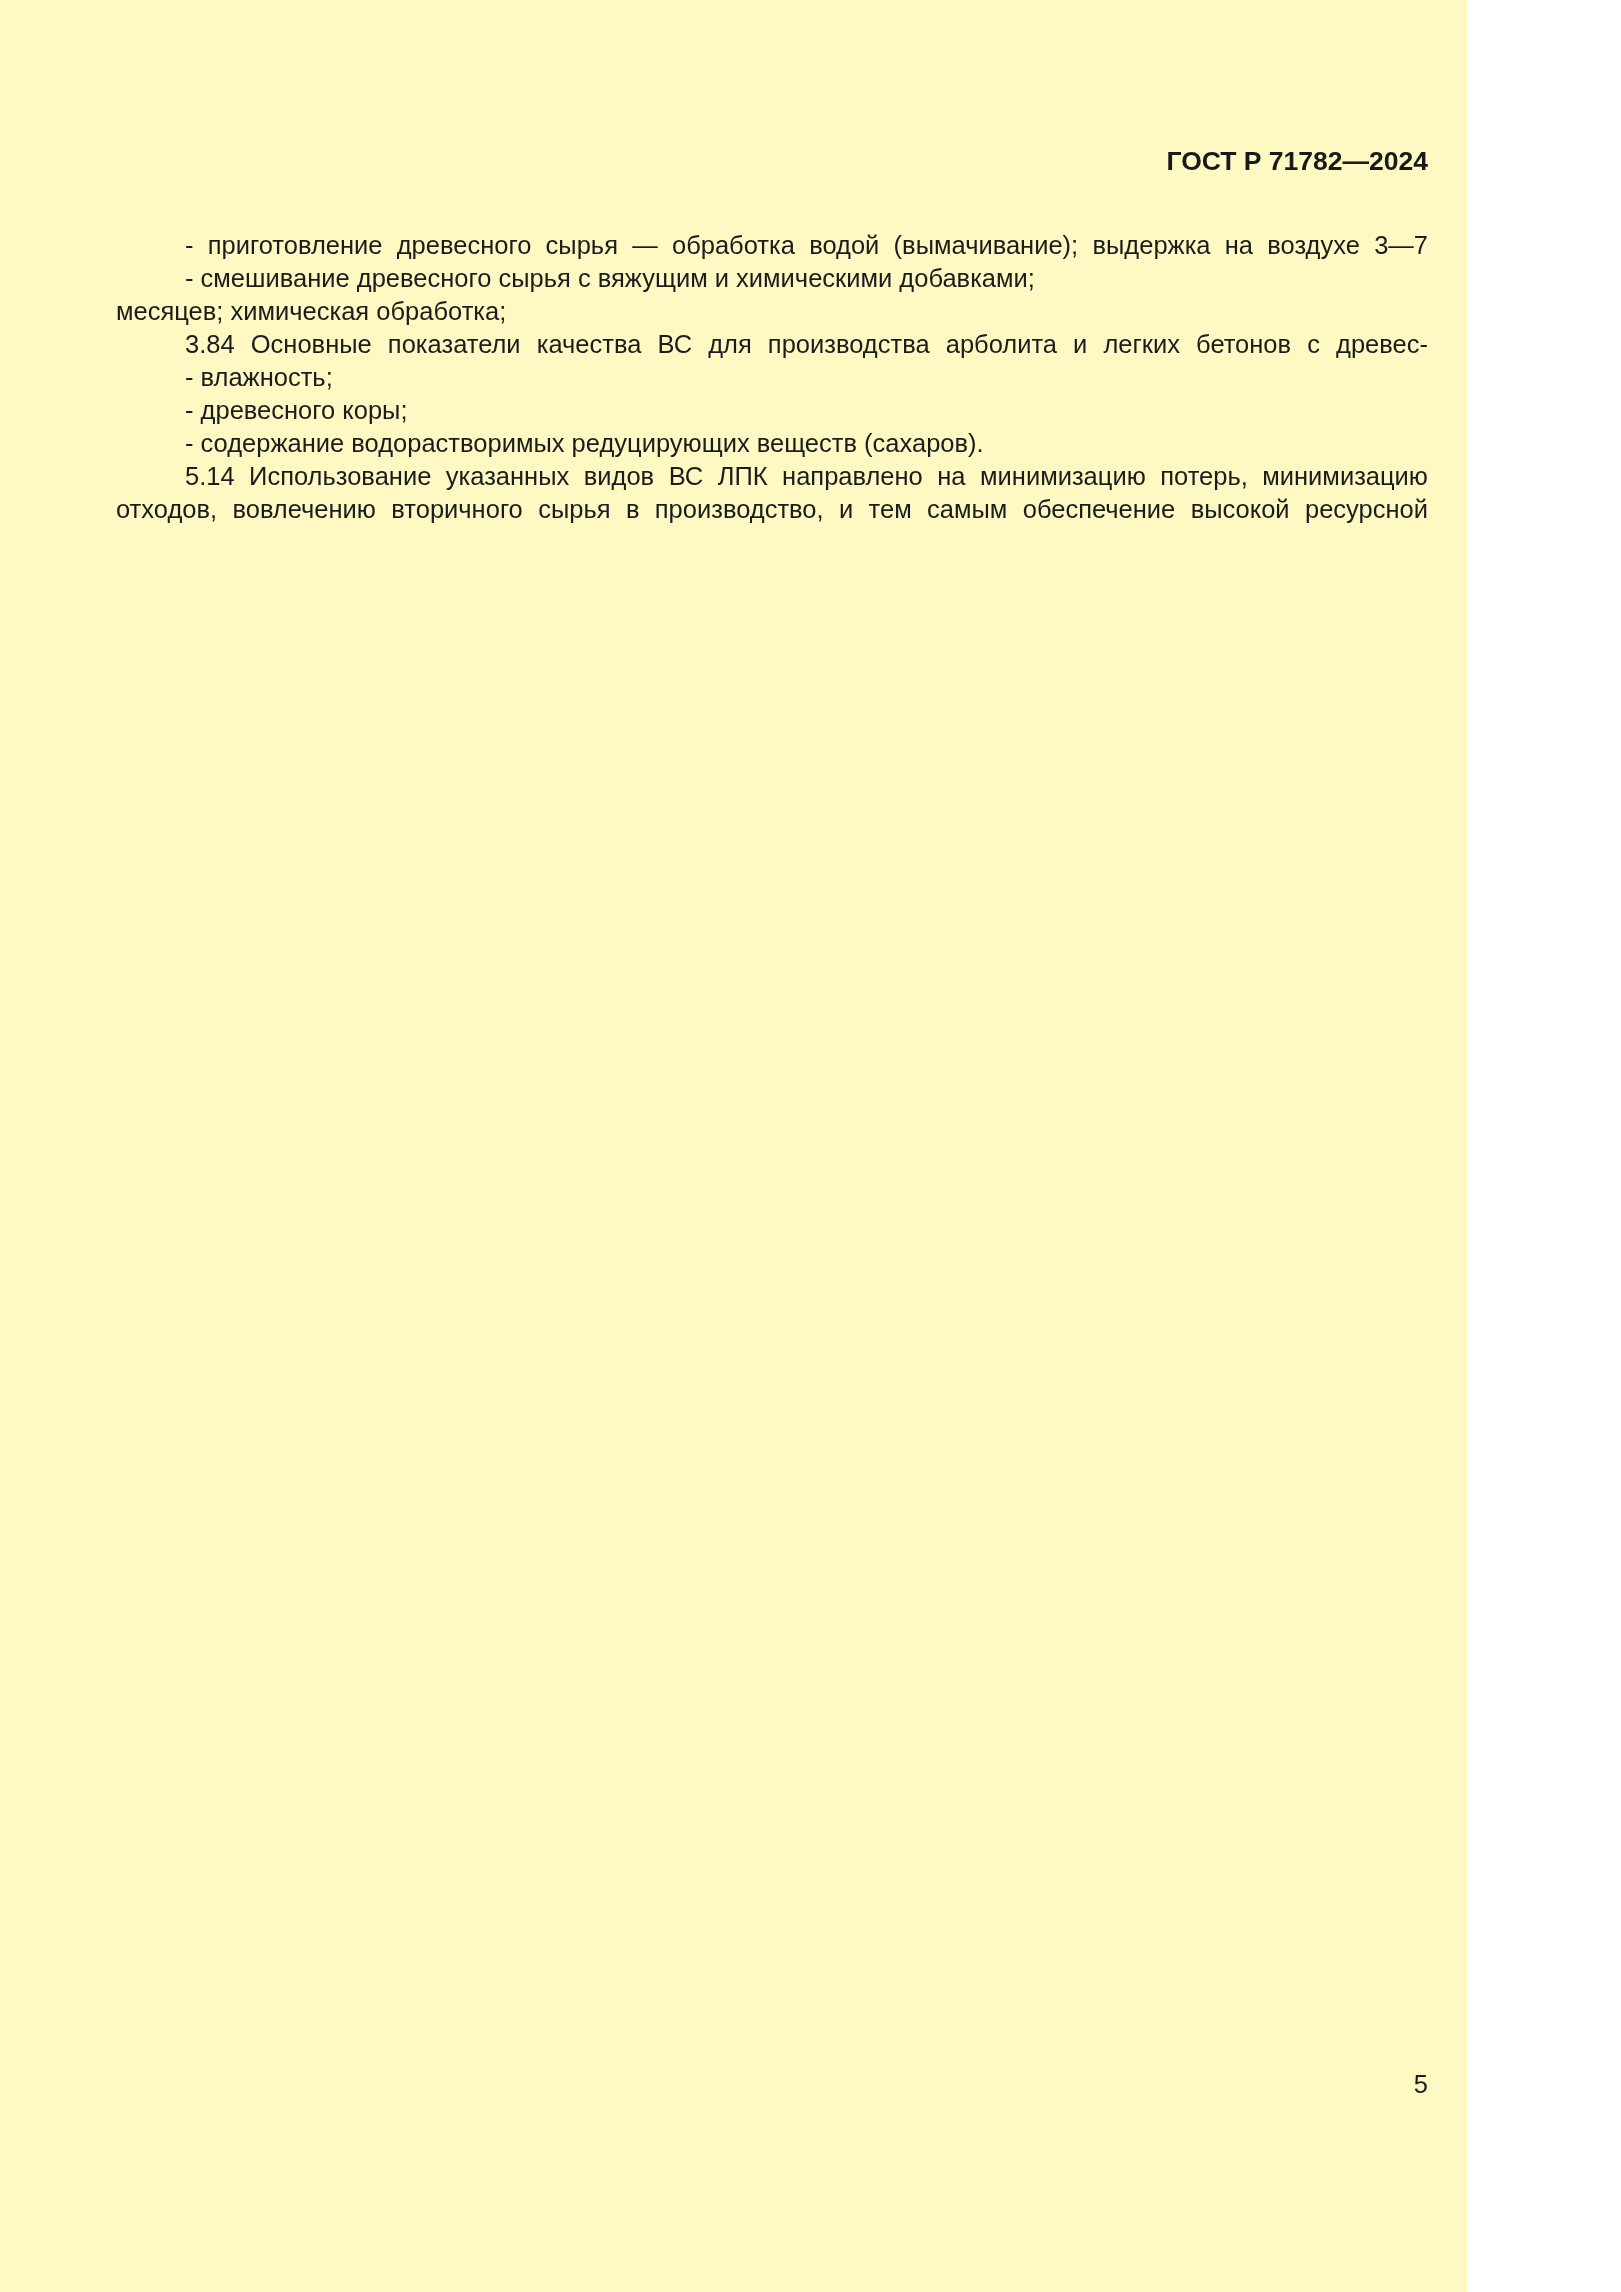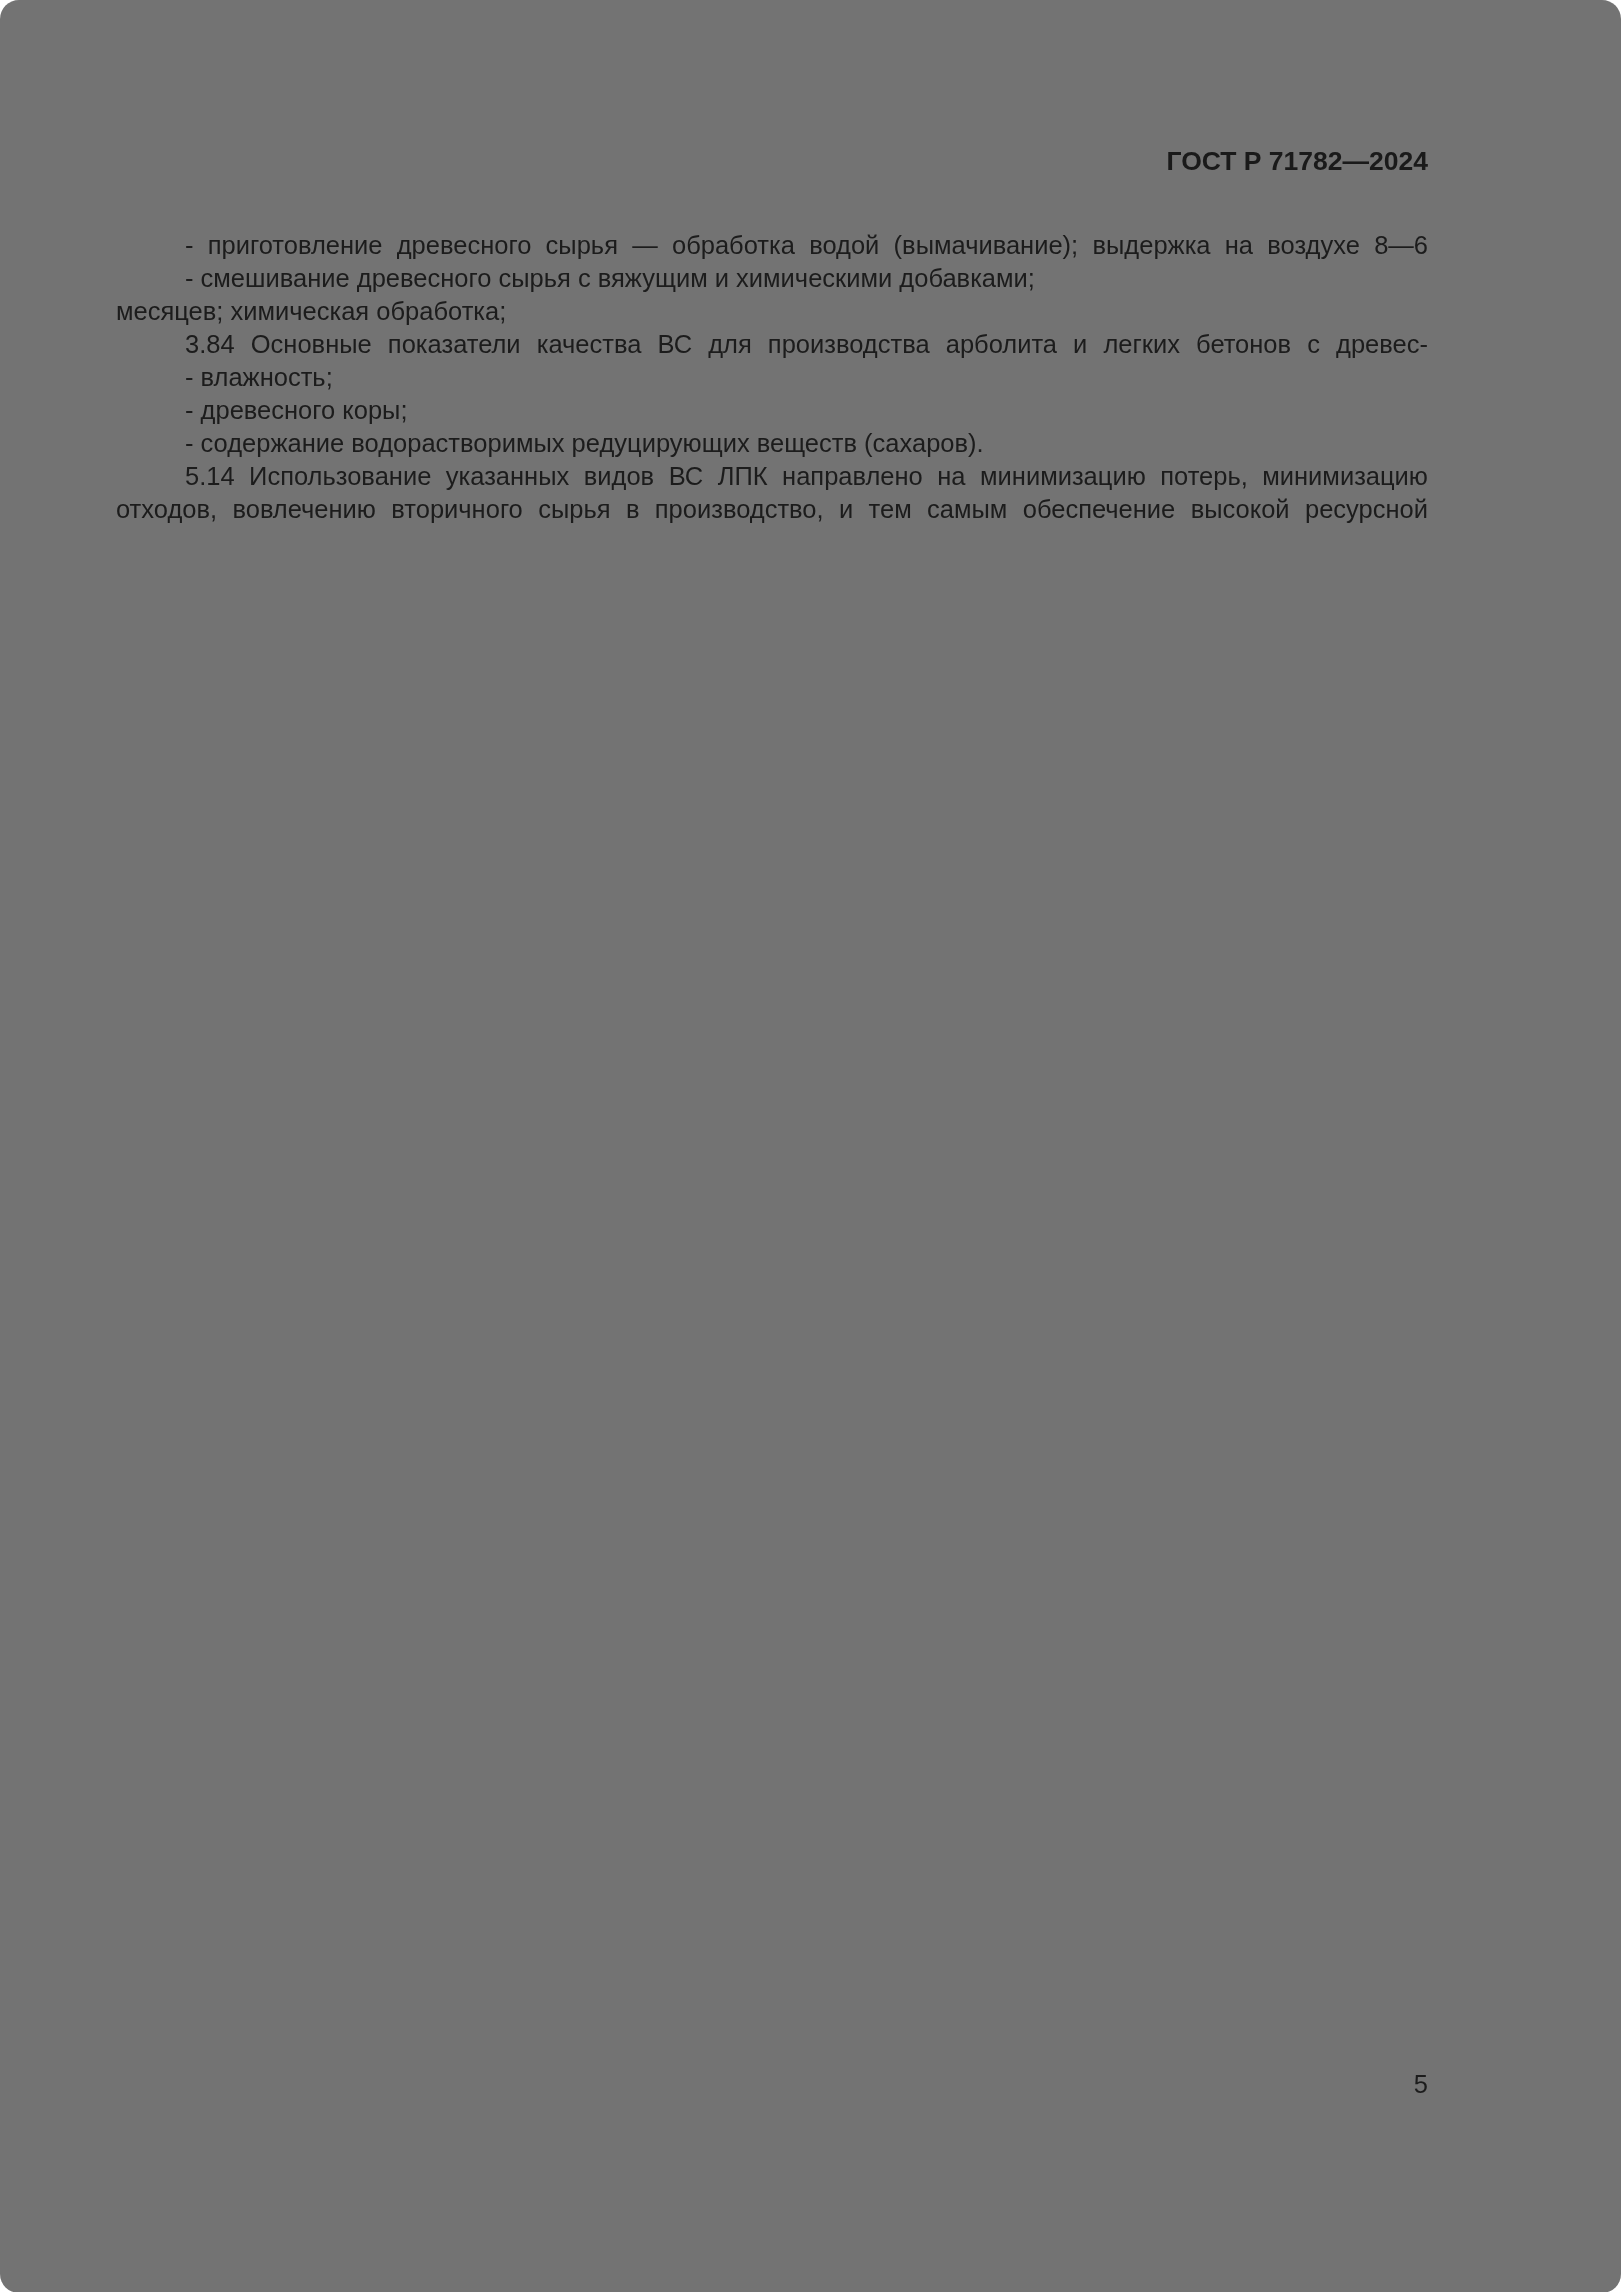--- a/index.html
+++ b/index.html
@@ -1,25 +1,24 @@
 <!DOCTYPE html>
 <html><head>
 <meta charset="utf-8">
 <style>
   * { margin: 0; padding: 0; box-sizing: border-box; }
   html, body { background: #ffffff; }
   .page {
     position: relative;
-    width: 1621px;
+    width: 1467px;
     height: 2293px;
-    background: #737373;
+    background: #fef9c3;
     font-family: "Liberation Sans", "DejaVu Sans", sans-serif;
     color: #1c1c1c;
     overflow: hidden;
-    border-radius: 19px;
   }
   .header {
     position: absolute;
     top: 145px;
     left: 116px;
     width: 1312px;
     text-align: right;
     font-size: 26.5px;
     line-height: 33px;
     font-weight: bold;
@@ -59,21 +58,21 @@
 </head>
 <body>
 
 <div class="page">
 
   <div class="header">
     <span>ГОСТ Р 71782—2024</span>
   </div>
 
   <div class="body">
-    <div class="line indent just">- приготовление древесного сырья — обработка водой (вымачивание); выдержка на воздухе 8—6</div>
+    <div class="line indent just">- приготовление древесного сырья — обработка водой (вымачивание); выдержка на воздухе 3—7</div>
     <div class="line indent">- смешивание древесного сырья с вяжущим и химическими добавками;</div>
     <div class="line">месяцев; химическая обработка;</div>
     <div class="line indent just">3.84 Основные показатели качества ВС для производства арболита и легких бетонов с древес-</div>
     <div class="line indent">- влажность;</div>
     <div class="line indent">- древесного коры;</div>
     <div class="line indent">- содержание водорастворимых редуцирующих веществ (сахаров).</div>
     <div class="line indent just">5.14 Использование указанных видов ВС ЛПК направлено на минимизацию потерь, минимизацию</div>
     <div class="line just">отходов, вовлечению вторичного сырья в производство, и тем самым обеспечение высокой ресурсной</div>
   </div>
 

